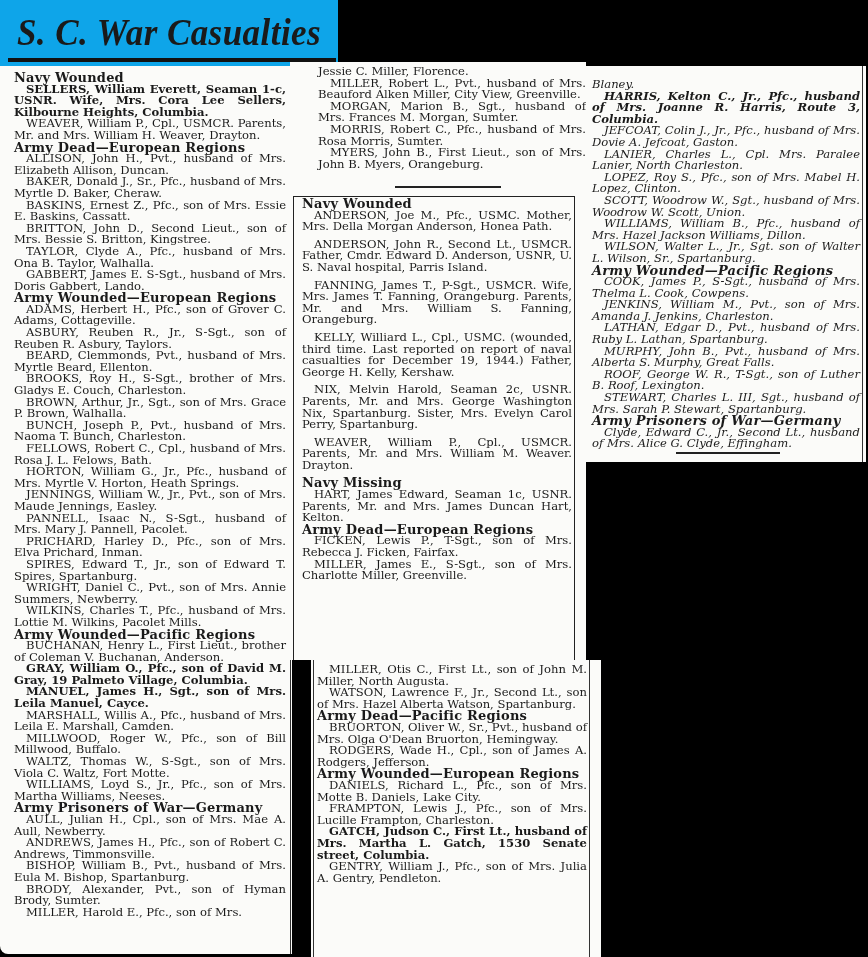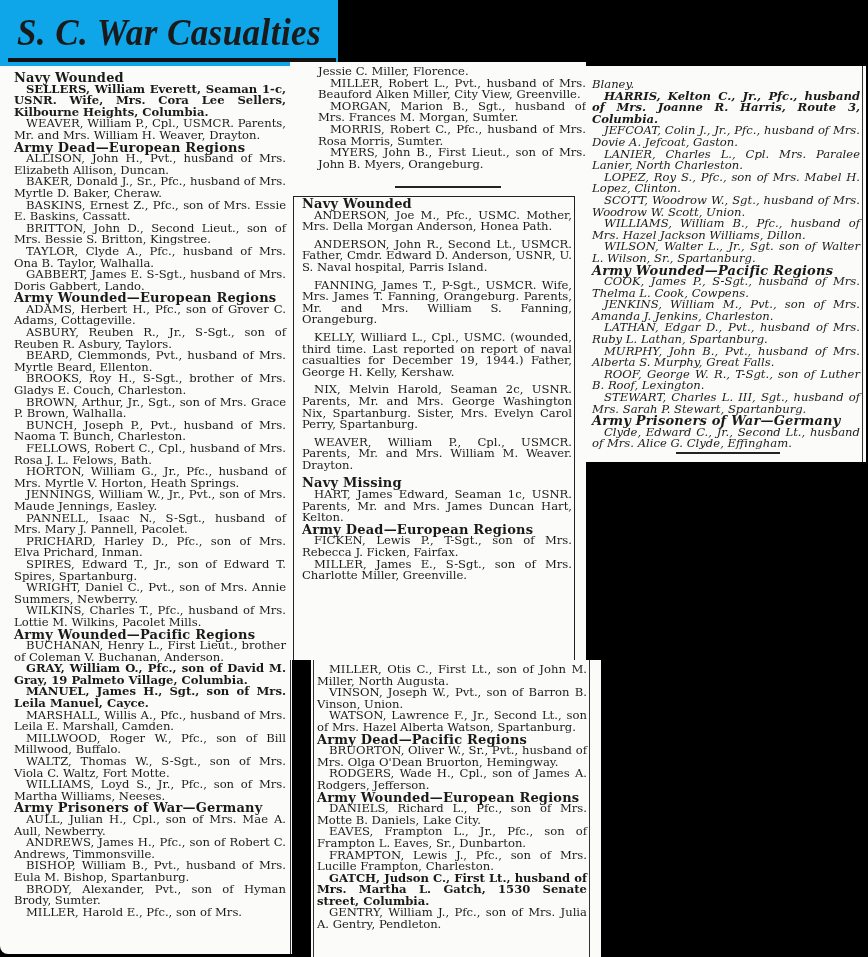--- a/index.html
+++ b/index.html
@@ -120,28 +120,26 @@
       <span class="entry">FICKEN, Lewis P., T-Sgt., son of Mrs. Rebecca J. Ficken, Fairfax.</span>
       <span class="entry">MILLER, James E., S-Sgt., son of Mrs. Charlotte Miller, Greenville.</span>
     </div>
 </div>
 
 <div class="clip col-mid-bot">
   <div class="vline" style="left:2px;top:0;height:297px;"></div>
   <div class="vline" style="left:278px;top:0;height:297px;"></div>
   <div class="text">
       <span class="entry">MILLER, Otis C., First Lt., son of John M. Miller, North Augusta.</span>
-      <span class="entry">VINSON, Joseph W., Pvt., son of Barron B. Vinson, Union.</span>
       <span class="entry">WATSON, Lawrence F., Jr., Second Lt., son of Mrs. Hazel Alberta Watson, Spartanburg.</span>
       <span class="heading">Army Dead—Pacific Regions</span>
       <span class="entry">BRUORTON, Oliver W., Sr., Pvt., husband of Mrs. Olga O'Dean Bruorton, Hemingway.</span>
       <span class="entry">RODGERS, Wade H., Cpl., son of James A. Rodgers, Jefferson.</span>
       <span class="heading">Army Wounded—European Regions</span>
       <span class="entry">DANIELS, Richard L., Pfc., son of Mrs. Motte B. Daniels, Lake City.</span>
-      <span class="entry">EAVES, Frampton L., Jr., Pfc., son of Frampton L. Eaves, Sr., Dunbarton.</span>
       <span class="entry">FRAMPTON, Lewis J., Pfc., son of Mrs. Lucille Frampton, Charleston.</span>
       <span class="entry bold">GATCH, Judson C., First Lt., husband of Mrs. Martha L. Gatch, 1530 Senate street, Columbia.</span>
       <span class="entry">GENTRY, William J., Pfc., son of Mrs. Julia A. Gentry, Pendleton.</span>
     </div>
 </div>
 
 <div class="clip col-right">
   <div class="vline" style="left:276px;top:0;height:396px;"></div>
   <div class="text">
       <span class="entry" style="text-indent: 0px;">Blaney.</span>

